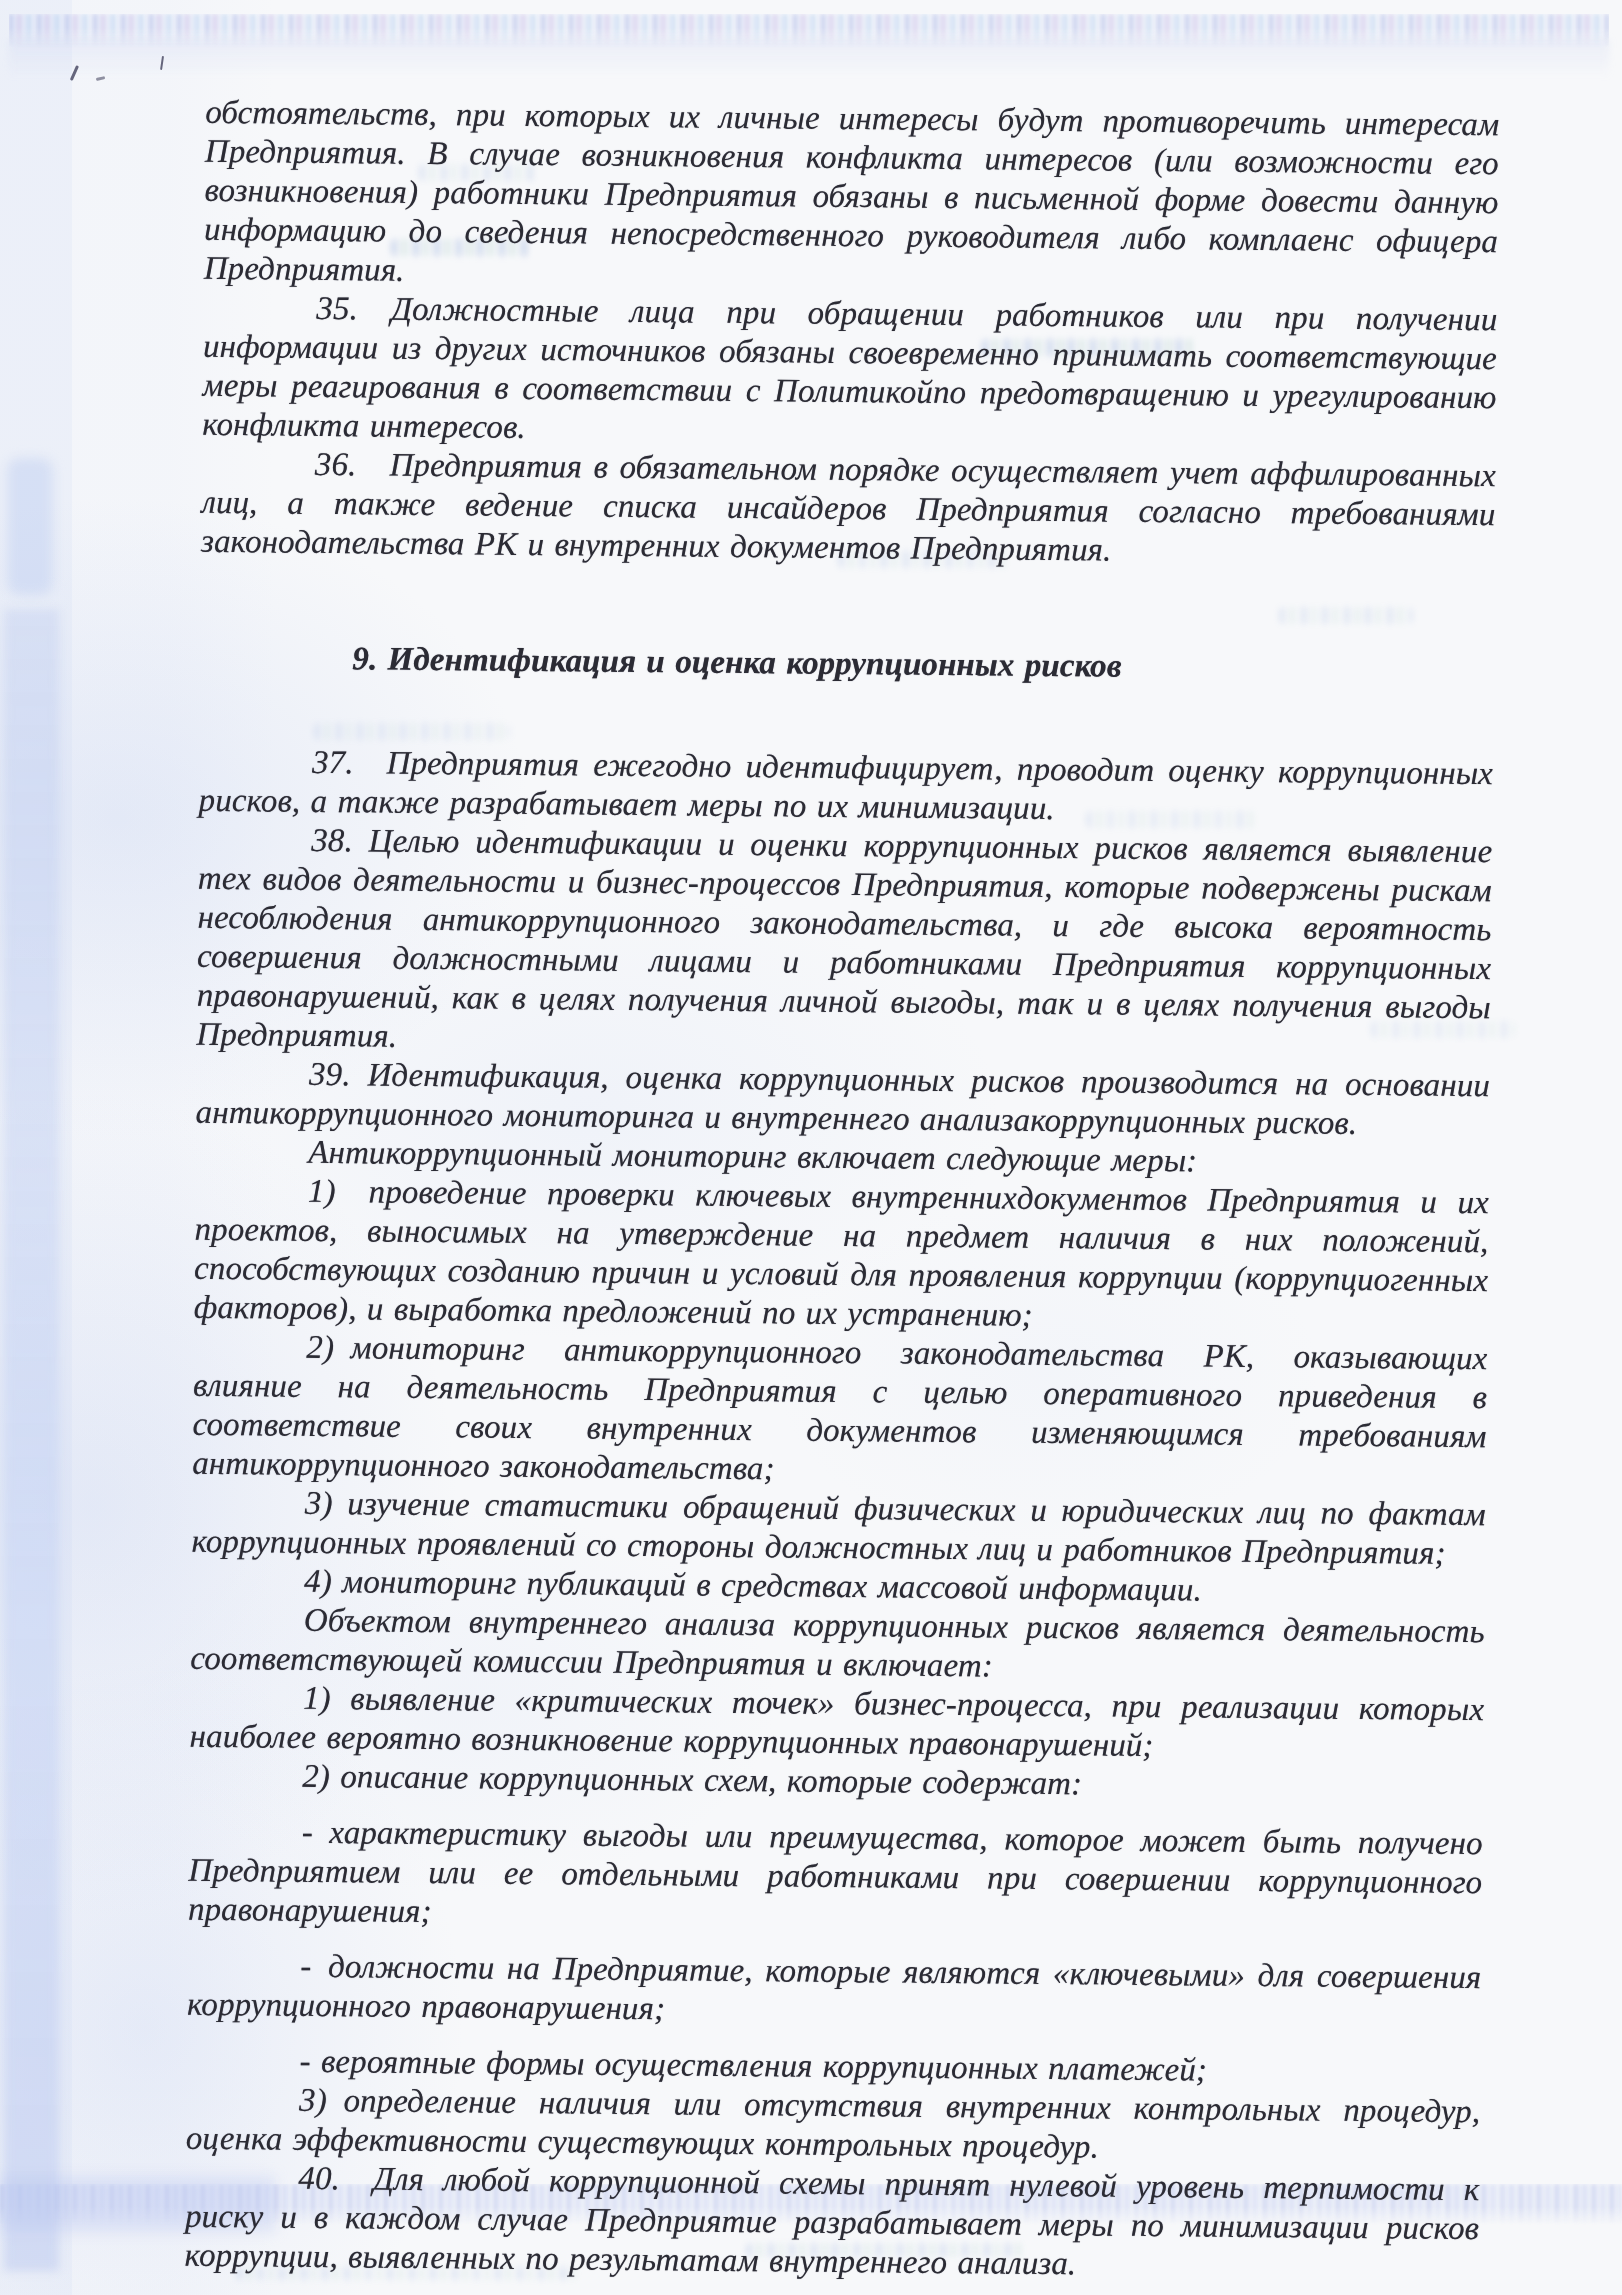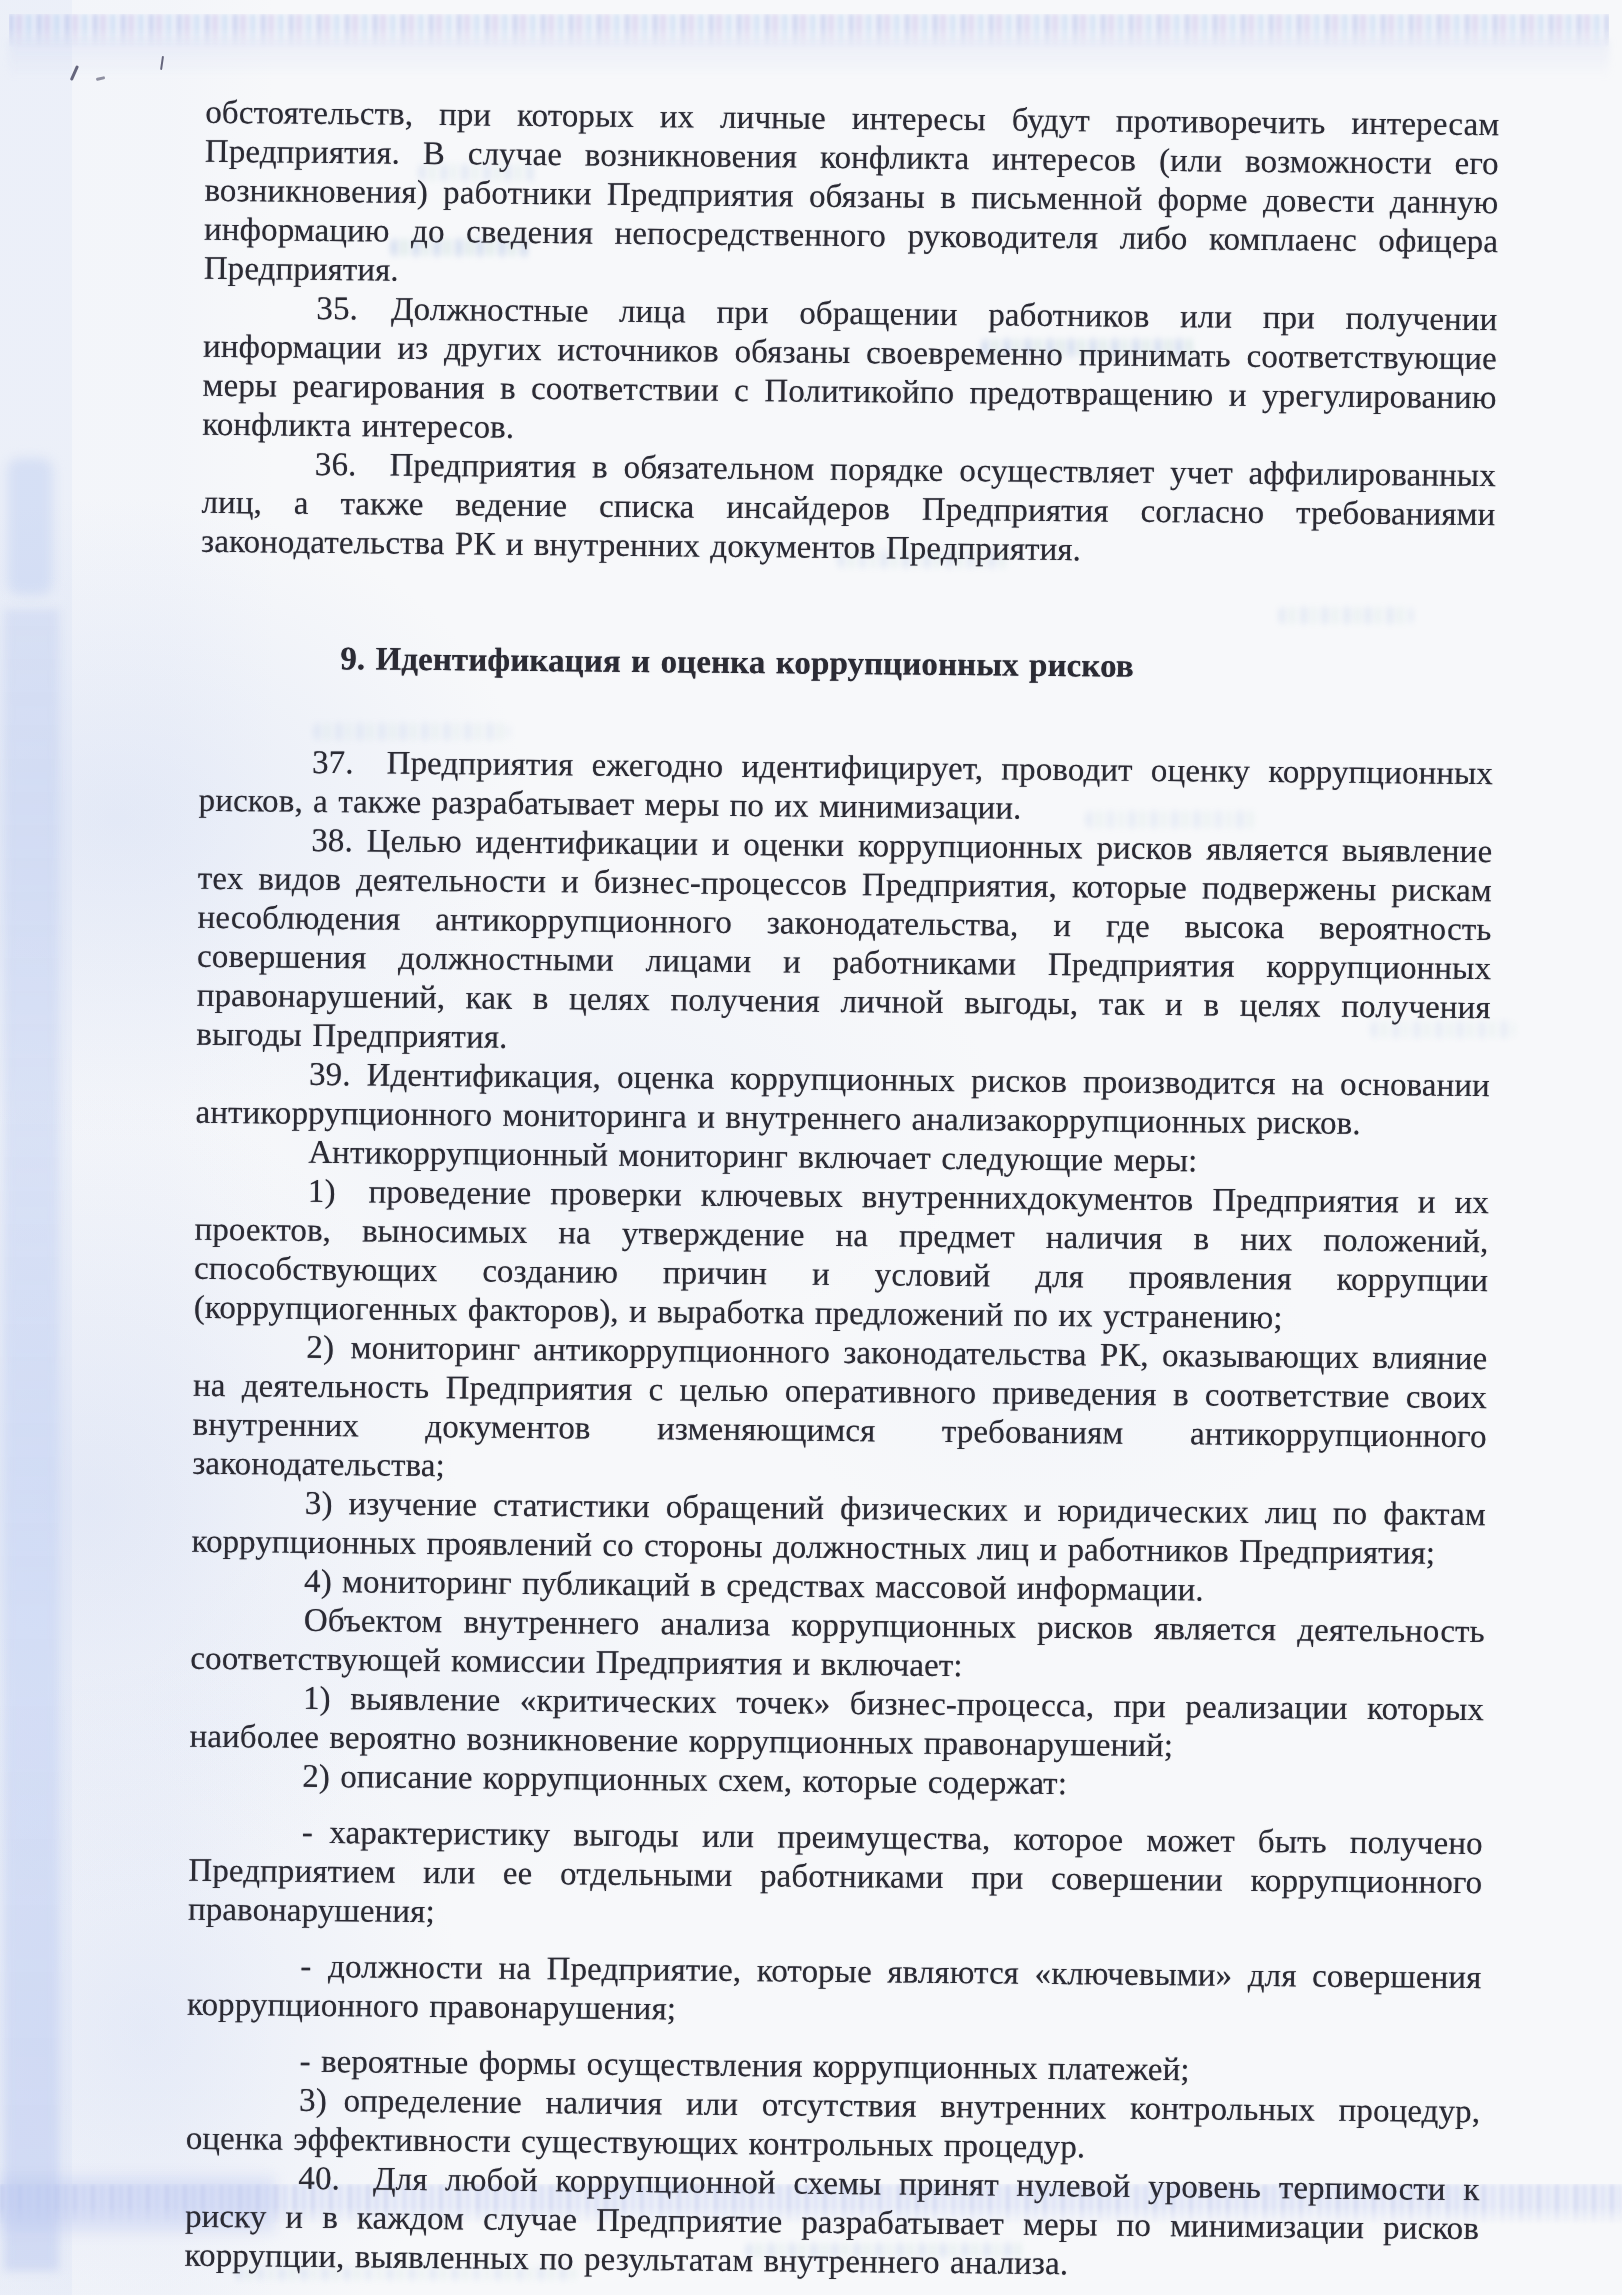--- a/index.html
+++ b/index.html
@@ -6,20 +6,21 @@
   body{
     width:1622px;height:2295px;
     background:#eceef2;
     font-family:"Liberation Serif", serif;
   }
   .page{
     position:relative;
     width:1622px;height:2295px;
     background:#f7f8fa;
     overflow:hidden;
+    font-style:italic;
   }
   
   .mottle{
     position:absolute;inset:0;
     background:
       radial-gradient(589px 458px at 118px 818px, rgba(190,205,240,.30), transparent 70%),
       radial-gradient(523px 589px at 92px 1505px, rgba(185,200,238,.28), transparent 70%),
       radial-gradient(458px 523px at 144px 2029px, rgba(188,203,240,.26), transparent 70%),
       radial-gradient(589px 327px at 589px 1112px, rgba(200,214,244,.16), transparent 70%),
       radial-gradient(458px 275px at 458px 1701px, rgba(200,214,244,.14), transparent 70%),

